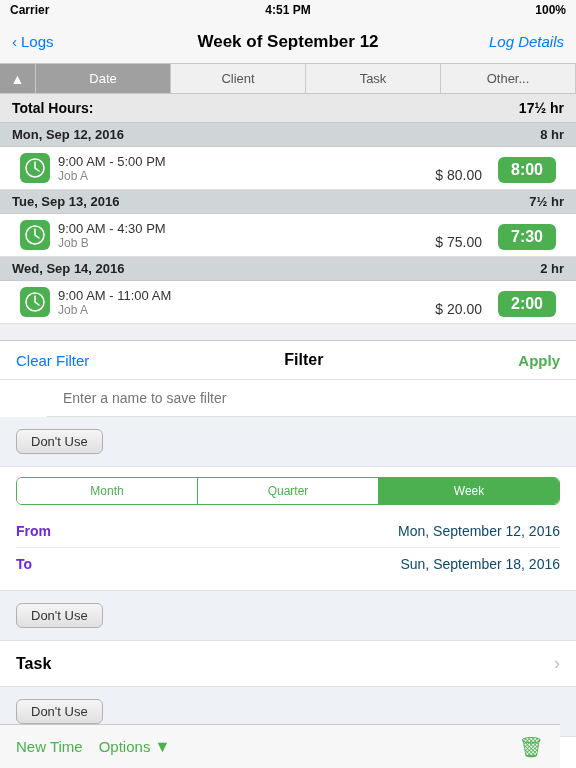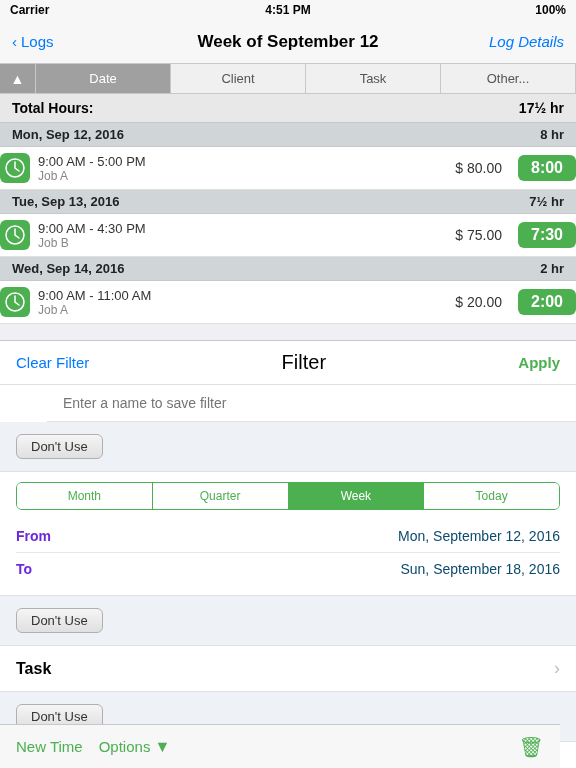--- a/index.html
+++ b/index.html
@@ -105,23 +105,23 @@
       justify-content: space-between;
       font-size: 13px;
       font-weight: 600;
       color: #222;
       border-bottom: 1px solid #c8c8cc;
     }
 
     
     .log-row {
       background: white;
-      padding: 6px 0;
-      display: flex;
-      align-items: center;
+      padding: 6px 20px;
+      display: flex;
+      align-items: flex-end;
       border-bottom: 1px solid #e0e0e0;
       gap: 8px;
     }
     .log-icon {
       width: 30px;
       height: 30px;
       background: #4caf50;
       border-radius: 6px;
       display: flex;
       align-items: center;
@@ -158,21 +158,21 @@
     }
 
     .filter-header {
       display: flex;
       align-items: center;
       justify-content: space-between;
       padding: 10px 16px;
       border-bottom: 1px solid #e0e0e0;
     }
     .filter-clear { color: #007aff; font-size: 15px; }
-    .filter-title { font-size: 20px; font-weight: 400; }
+    .filter-title { font-size: 16px; font-weight: 700; }
     .filter-apply { color: #4caf50; font-size: 15px; font-weight: 600; }
 
     .filter-input {
       padding: 10px 16px;
       border-bottom: 1px solid #e0e0e0;
       margin-left: 47px;
     }
     .filter-input input {
       width: 100%;
       border: none;
@@ -389,21 +389,20 @@
 
   <div class="filter-section">
     <div class="dont-use-btn">Don't Use</div>
   </div>
 
   <div class="period-selector">
     <div class="period-buttons" id="period-buttons">
         <div class="period-btn">Month</div>
         <div class="period-btn">Quarter</div>
         <div class="period-btn active">Week</div>
-        <div class="period-btn">Today</div>
       </div>
     <div class="date-row">
       <span class="date-label">From</span>
       <span class="date-value">Mon,  September 12, 2016</span>
     </div>
     <div class="date-row">
       <span class="date-label">To</span>
       <span class="date-value">Sun,  September 18, 2016</span>
     </div>
   </div>

